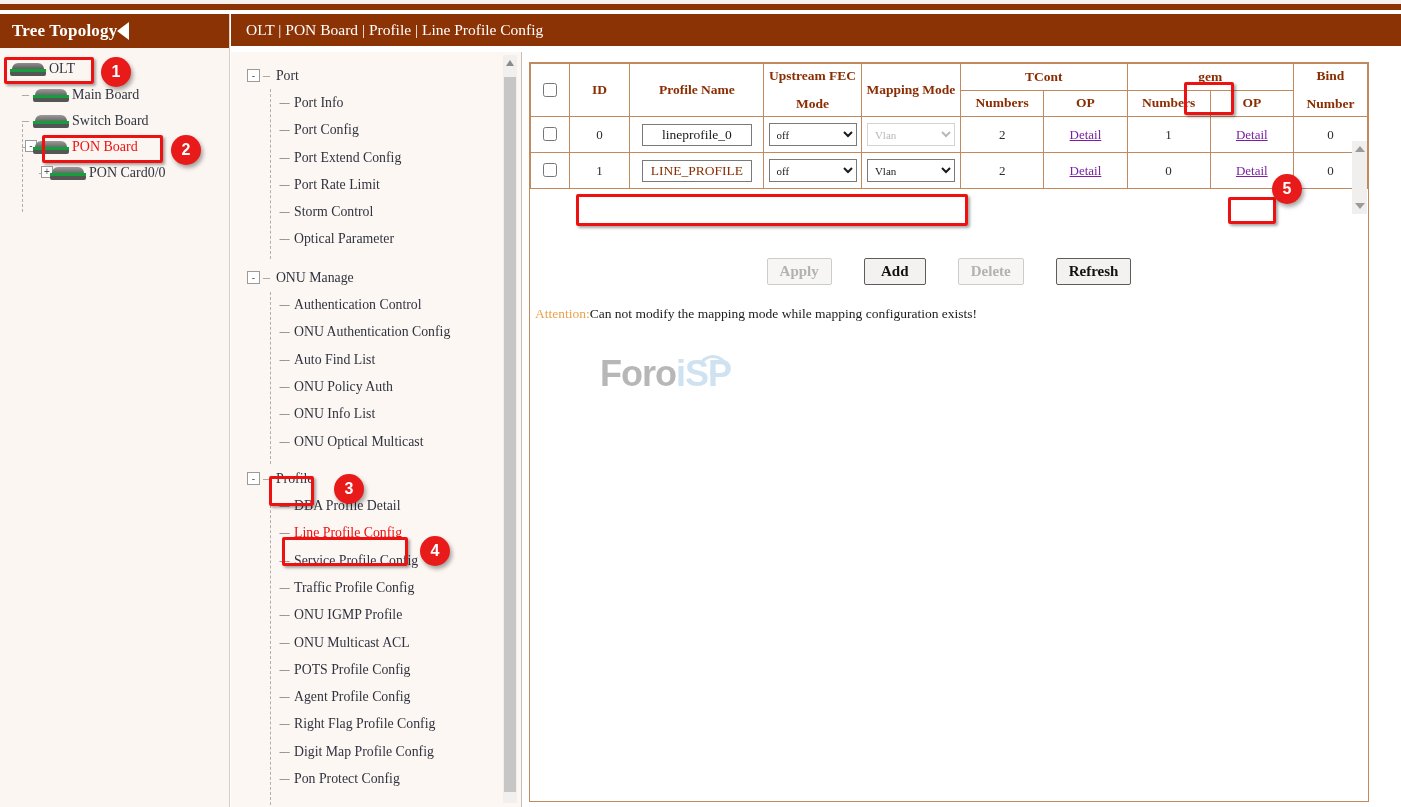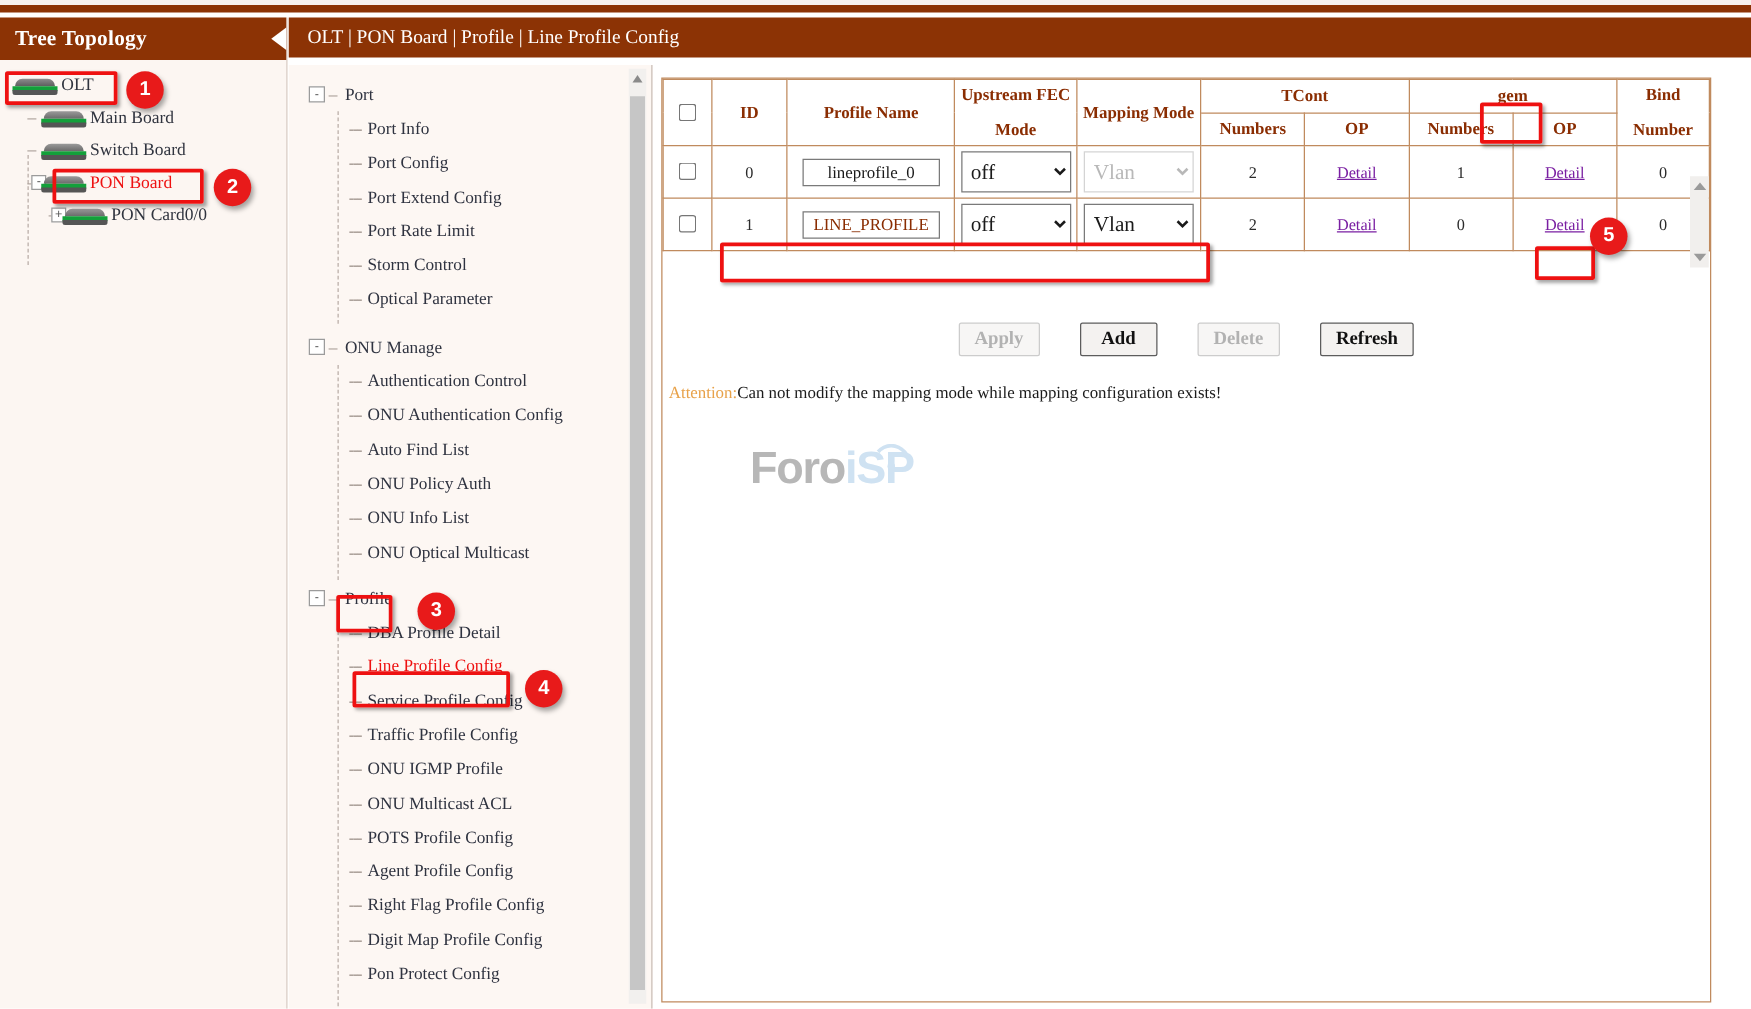--- a/index.html
+++ b/index.html
@@ -23,21 +23,21 @@
   }
 
   
   .tree-panel {
     position:absolute; left:0; top:14px; width:230px; height:793px;
     background:#fcf6f2;
     border-right:1px solid #d9cdc6;
   }
   .tree-header {
     height:34px; background:#8c3305; color:#ffffff;
-    display:flex; align-items:center; justify-content:space-between;
+    display:flex; align-items:center; 
     padding:0 0 0 12px;
   }
   .tree-header-title { font-size:17px; font-weight:bold; letter-spacing:.2px; }
   .collapse-arrow {
     width:0;height:0;border-top:9px solid transparent;border-bottom:9px solid transparent;
     border-right:12px solid #ffffff; cursor:pointer;
   }
   .tree-body { position:relative; padding:6px 0 0 0; }
   .tnode { position:relative; height:26px; display:flex; align-items:center; font-size:14px; color:#30343f; }
   .tnode .lbl { white-space:nowrap; }
@@ -141,21 +141,21 @@
   .grid-wrap { position:absolute; left:0; top:0; width:838px; }
 
   .cell-input {
     width:110px; height:22px; text-align:center;
     border:1px solid #7a7a7a; background:#fff;
     font-family:"Liberation Serif", serif; font-size:13.5px; color:#1a1a1a;
     outline:none;
   }
   .cell-input.highlighted { color:#8a2d02; }
   select.cell-select {
-    width:88px; height:33px; font-family:"Liberation Serif", serif; font-size:17px;
+    width:88px; height:23px; font-family:"Liberation Serif", serif; font-size:11px;
     border:1px solid #7a7a7a; background:#fff; color:#1a1a1a; padding-left:3px;
   }
   select.cell-select:disabled { color:#9b9b9b; border-color:#c3c3c3; background:#fff; }
   .lnk { color:#7a1fa2; text-decoration:underline; font-size:13px; cursor:pointer; }
   input[type=checkbox].cb { width:14px;height:14px; }
 
   
   .tbl-scroll {
     position:absolute; right:1px; top:78px; width:15px; height:73px; background:#f1efed;
   }

